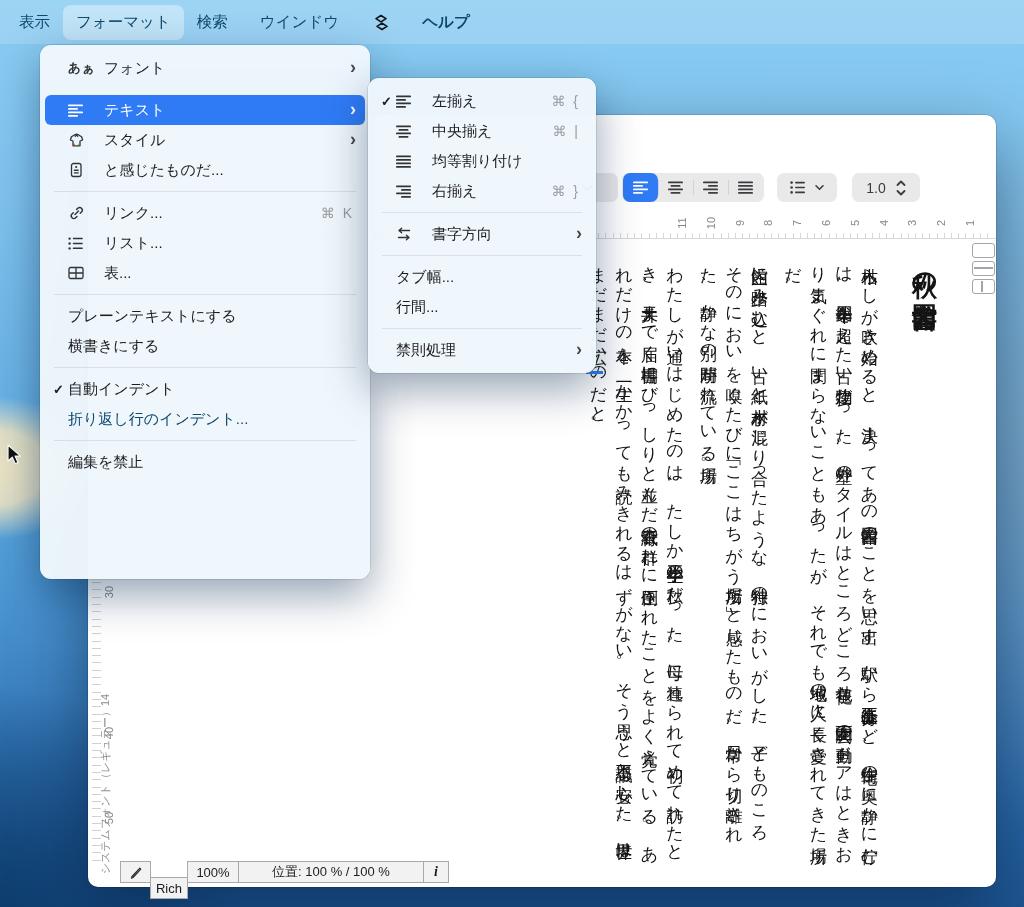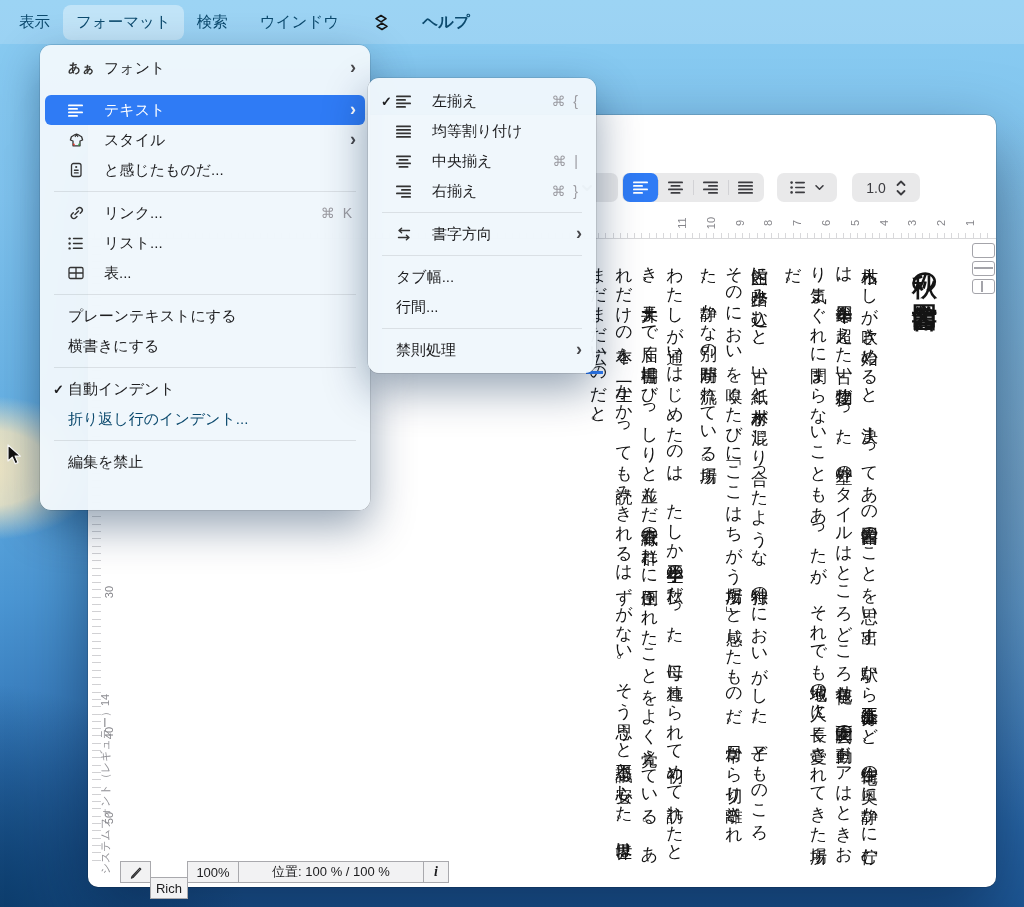--- a/index.html
+++ b/index.html
@@ -73,21 +73,21 @@
 
   
   .statusbar { position:absolute; left:0; bottom:4px; width:908px; height:22px; font-size:13px; color:#1c1c1e; }
   .sb-box { position:absolute; top:0; height:22px; background:#f2f2f3; border:1px solid #a9a9ad;
     display:flex; align-items:center; justify-content:center; }
 
   
   .panel { position:absolute; background:rgba(240,247,252,.97); border-radius:11px;
     box-shadow:0 0 0 .5px rgba(0,0,0,.18), 0 16px 44px rgba(0,35,75,.42);
     padding:8px 0; font-size:15px; color:#1d1d1f; z-index:10; }
-  .fmt-menu { left:40px; top:45px; width:330px; height:465px; }
+  .fmt-menu { left:40px; top:45px; width:330px; height:534px; }
   .txt-menu { left:368px; top:78px; width:228px; z-index:11; }
   .mi { display:flex; align-items:center; height:30px; margin:0 5px; padding:0 9px 0 8px;
     border-radius:6px; white-space:nowrap; }
   .mi .chk { width:15px; font-size:13px; font-weight:700; color:#1d1d1f; }
   .mi .ic { width:36px; display:flex; align-items:center; color:#333; }
   .mi .lbl { }
   .mi .spacer { flex:1; }
   .mi .sc { color:#9b9ba1; font-size:14px; letter-spacing:2px; margin-right:2px; }
   .mi .sub { font-size:18px; font-weight:700; color:#48484c; line-height:1; transform:translateY(-1px); }
   .mi.selected { background:#2f7bf5; color:#fff;margin-top:12px; }
@@ -357,40 +357,40 @@
       </span>
     <span class="lbl">左揃え</span>
     <span class="spacer"></span>
       <span class="sc">⌘ {</span>
   </div>
   <div class="mi">
     <span class="chk"></span>
     <span class="ic">
       <svg class="fill-ic" width="16" height="13" viewBox="0 0 16 13" style="color:#333">
           <rect x="0" y="0.5" width="15" height="1.8" rx=".9"></rect>
+          <rect x="2.5" y="4" width="10" height="1.8" rx=".9"></rect>
+          <rect x="0" y="7.5" width="15" height="1.8" rx=".9"></rect>
+          <rect x="2.5" y="11" width="10" height="1.8" rx=".9"></rect>
+        </svg>
+      </span>
+    <span class="lbl">中央揃え</span>
+    <span class="spacer"></span>
+      <span class="sc">⌘ |</span>
+  </div>
+  <div class="mi">
+    <span class="chk"></span>
+    <span class="ic">
+      <svg class="fill-ic" width="16" height="13" viewBox="0 0 16 13" style="color:#333">
+          <rect x="0" y="0.5" width="15" height="1.8" rx=".9"></rect>
           <rect x="0" y="4" width="15" height="1.8" rx=".9"></rect>
           <rect x="0" y="7.5" width="15" height="1.8" rx=".9"></rect>
           <rect x="0" y="11" width="15" height="1.8" rx=".9"></rect>
         </svg>
       </span>
     <span class="lbl">均等割り付け</span>
-  </div>
-  <div class="mi">
-    <span class="chk"></span>
-    <span class="ic">
-      <svg class="fill-ic" width="16" height="13" viewBox="0 0 16 13" style="color:#333">
-          <rect x="0" y="0.5" width="15" height="1.8" rx=".9"></rect>
-          <rect x="2.5" y="4" width="10" height="1.8" rx=".9"></rect>
-          <rect x="0" y="7.5" width="15" height="1.8" rx=".9"></rect>
-          <rect x="2.5" y="11" width="10" height="1.8" rx=".9"></rect>
-        </svg>
-      </span>
-    <span class="lbl">中央揃え</span>
-    <span class="spacer"></span>
-      <span class="sc">⌘ |</span>
   </div>
   <div class="mi">
     <span class="chk"></span>
     <span class="ic">
       <svg class="fill-ic" width="16" height="13" viewBox="0 0 16 13" style="color:#333">
           <rect x="0" y="0.5" width="15" height="1.8" rx=".9"></rect>
           <rect x="5" y="4" width="10" height="1.8" rx=".9"></rect>
           <rect x="0" y="7.5" width="15" height="1.8" rx=".9"></rect>
           <rect x="5" y="11" width="10" height="1.8" rx=".9"></rect>
         </svg>

